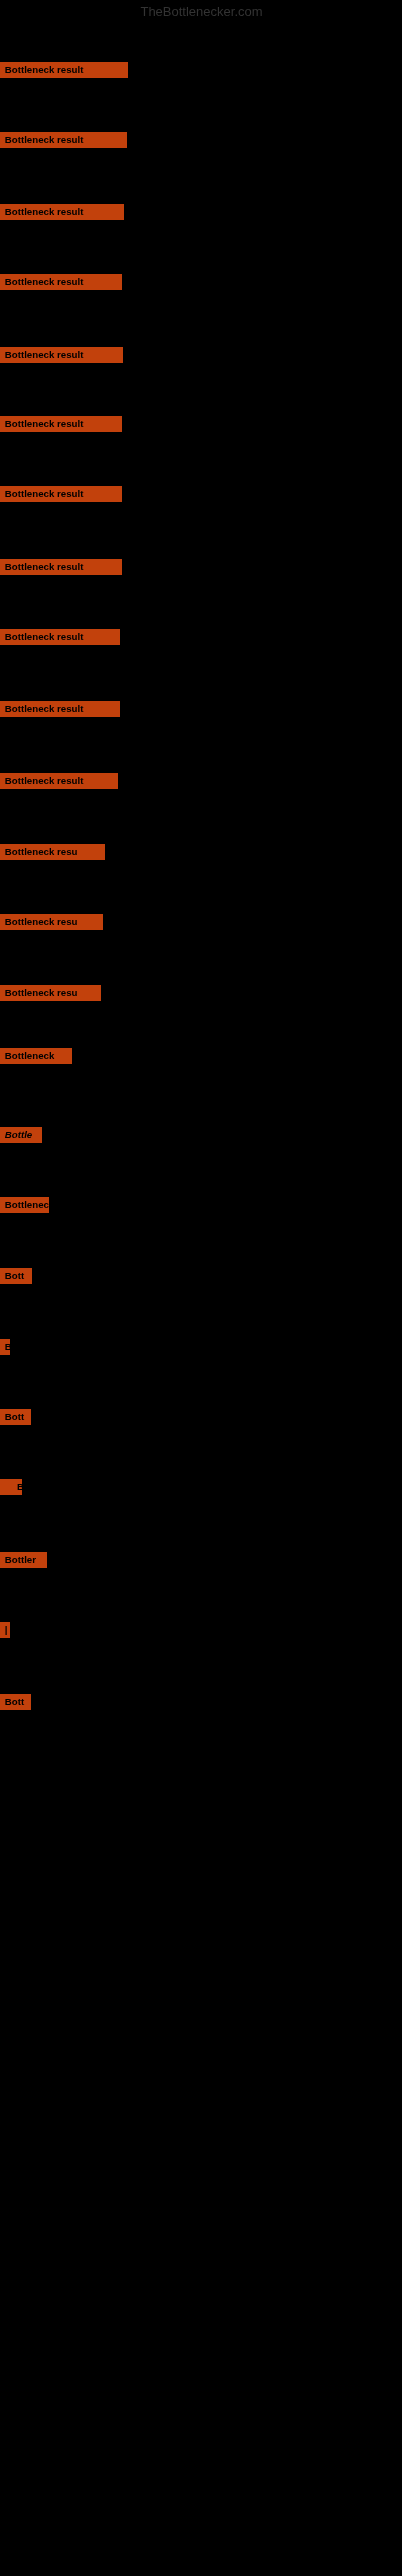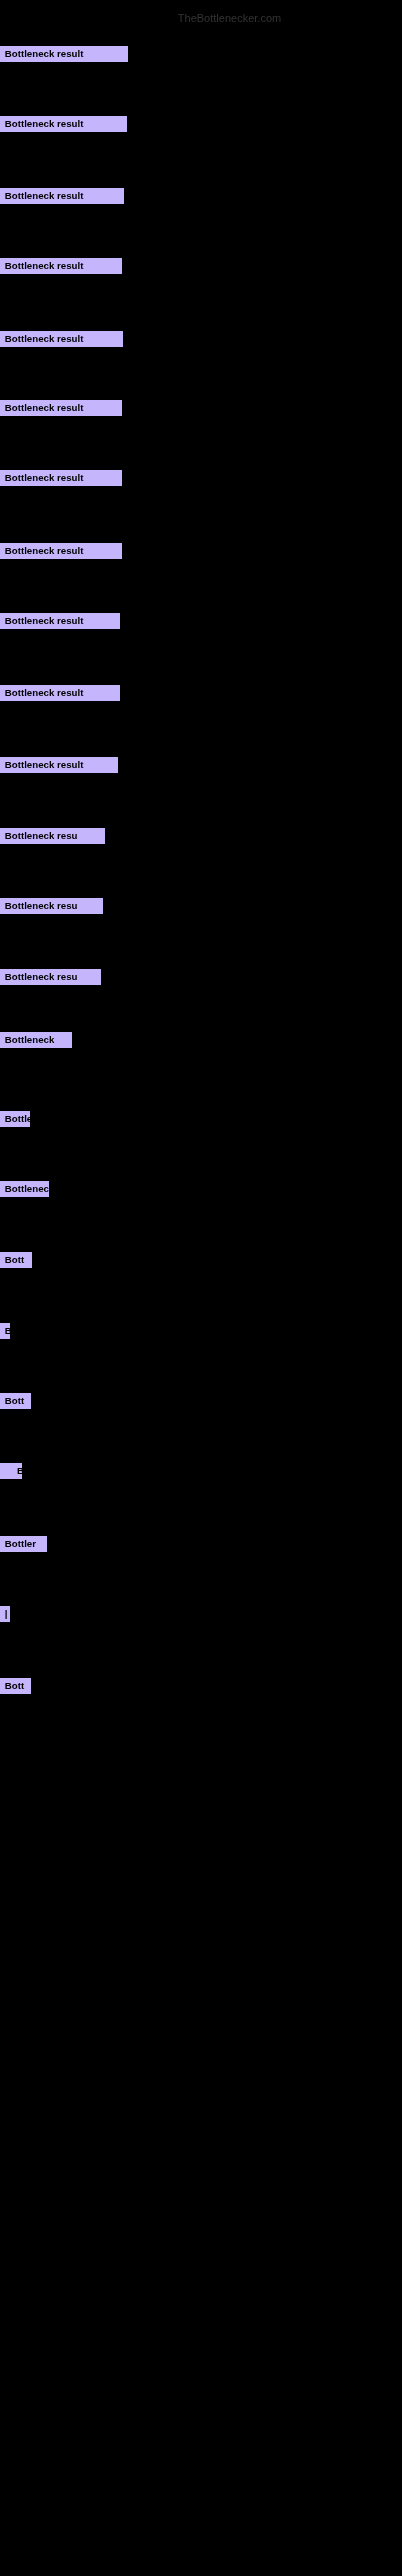--- a/index.html
+++ b/index.html
@@ -9,38 +9,38 @@
     }
     body {
       width: 403px;
       min-height: 2576px;
       background-color: #000000;
       font-family: Arial, sans-serif;
       position: relative;
     }
     .site-title {
       position: absolute;
-      top: 12px;
+      top: 4px;
       left: 50%;
       transform: translateX(-50%);
       color: #333333;
-      font-size: 11px;
+      font-size: 13px;
       white-space: nowrap;
-      margin-left: 28px;
     }
     .bottleneck-label {
       position: absolute;
-      background-color: #c4b5fd;
+      background-color: #c2410c;
       color: #000000;
       font-size: 9.7px;
       font-weight: bold;
       padding: 2.4px 4.8px;
       left: 0;
       white-space: nowrap;
       overflow: hidden;
+      margin-top: 16px;
     }
   </style>
 </head>
 <body>
 
 <span class="site-title">TheBottlenecker.com</span>
 
 <div id="labels-container">
     <div class="bottleneck-label" style="top: 46px; width: 128px;">Bottleneck result</div>
     <div class="bottleneck-label" style="top: 116px; width: 127px;">Bottleneck result</div>
@@ -50,21 +50,21 @@
     <div class="bottleneck-label" style="top: 400px; width: 122px;">Bottleneck result</div>
     <div class="bottleneck-label" style="top: 470px; width: 122px;">Bottleneck result</div>
     <div class="bottleneck-label" style="top: 543px; width: 122px;">Bottleneck result</div>
     <div class="bottleneck-label" style="top: 613px; width: 120px;">Bottleneck result</div>
     <div class="bottleneck-label" style="top: 685px; width: 120px;">Bottleneck result</div>
     <div class="bottleneck-label" style="top: 757px; width: 118px;">Bottleneck result</div>
     <div class="bottleneck-label" style="top: 828px; width: 105px;">Bottleneck resu</div>
     <div class="bottleneck-label" style="top: 898px; width: 103px;">Bottleneck resu</div>
     <div class="bottleneck-label" style="top: 969px; width: 101px;">Bottleneck resu</div>
     <div class="bottleneck-label" style="top: 1032px; width: 72px;">Bottleneck</div>
-    <div class="bottleneck-label" style="top: 1111px; width: 30px;">Bottle</div>
+    <div class="bottleneck-label" style="top: 1111px; width: 42px; font-style: italic;">Bottle</div>
     <div class="bottleneck-label" style="top: 1181px; width: 49px;">Bottlenec</div>
     <div class="bottleneck-label" style="top: 1252px; width: 32px;">Bott</div>
     <div class="bottleneck-label" style="top: 1323px; width: 9.7px;">B</div>
     <div class="bottleneck-label" style="top: 1393px; width: 31px;">Bott</div>
     <div class="bottleneck-label" style="top: 1463px; width: 17.7px; padding-left: 17px;">Bo</div>
     <div class="bottleneck-label" style="top: 1536px; width: 47px;">Bottler</div>
     <div class="bottleneck-label" style="top: 1606px; width: 4.8px;">|</div>
     <div class="bottleneck-label" style="top: 1678px; width: 31px;">Bott</div>
   </div>
 

